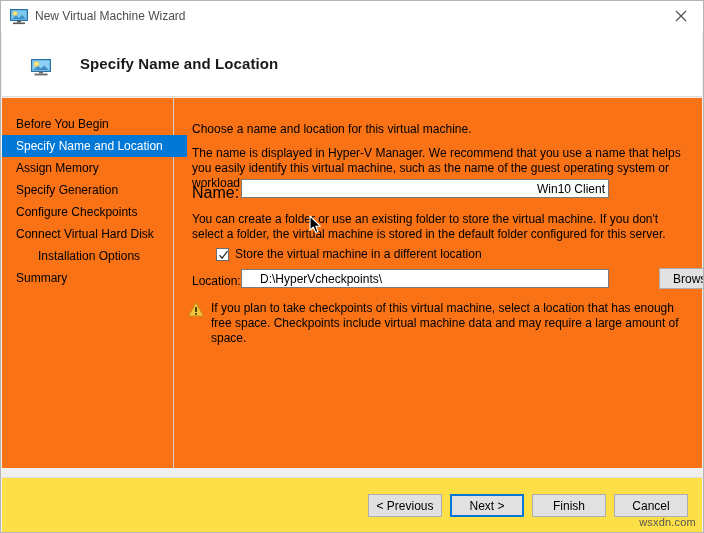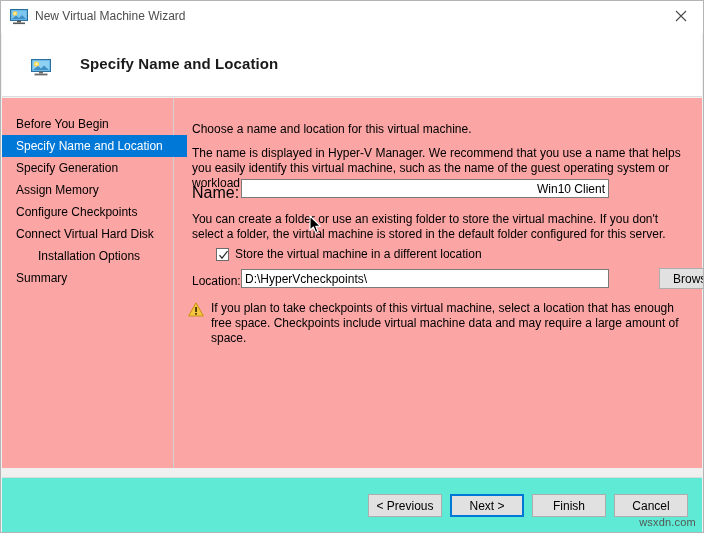--- a/index.html
+++ b/index.html
@@ -79,21 +79,21 @@
     color: #1a1a1a;
     letter-spacing: 0.1px;
   }
 
   
   #body-area {
     position: absolute;
     left: 1px; top: 97px;
     width: 700px;
     height: 370px;
-    background: #fca5a5;
+    background: #f97316;
   }
   #sidebar {
     position: absolute;
     left: 0; top: 0;
     width: 172px;
     height: 100%;
     border-right: 1px solid #d2d2d2;
     box-sizing: border-box;
   }
   .nav-item {
@@ -189,21 +189,21 @@
   #location-input {
     position: absolute;
     left: 66px; top: 171px;
     width: 368px; height: 19px;
     background: #ffffff;
     border: 1px solid #7a7a7a;
     box-sizing: border-box;
     font-family: "Liberation Sans", sans-serif;
     font-size: 12px;
     color: #000000;
-    padding: 0 3px;
+    padding: 0 18px;
     line-height: 17px;
     outline: none;
   }
   #browse-button {
     position: absolute;
     left: 441px; top: 170px;
     width: 78px; height: 21px;
     background: #e1e1e1;
     border: 1px solid #adadad;
     box-sizing: border-box;
@@ -230,21 +230,21 @@
     line-height: 15px;
     width: 470px;
   }
 
   
   #footer {
     position: absolute;
     left: 1px; top: 476px;
     width: 700px;
     height: 55px;
-    background: #5eead4;
+    background: #fde047;
     border-top: 1px solid #dcdcdc;
     box-sizing: border-box;
     padding-left: 16px;
   }
   .dialog-button {
     position: absolute;
     top: 16px;
     width: 74px; height: 23px;
     background: #e1e1e1;
     border: 1px solid #adadad;
@@ -319,22 +319,22 @@
       </svg>
     </span>
     <div id="header-title">Specify Name and Location</div>
   </div>
 
   <div id="body-area">
 
     <div id="sidebar">
       <div class="nav-item">Before You Begin</div>
       <div class="nav-item selected">Specify Name and Location</div>
+      <div class="nav-item">Assign Memory</div>
       <div class="nav-item">Specify Generation</div>
-      <div class="nav-item">Assign Memory</div>
       <div class="nav-item">Configure Checkpoints</div>
       <div class="nav-item">Connect Virtual Hard Disk</div>
       <div class="nav-item indented">Installation Options</div>
       <div class="nav-item">Summary</div>
     </div>
 
     <div id="content">
 
       <div class="para" id="intro-line">Choose a name and location for this virtual machine.</div>
 

